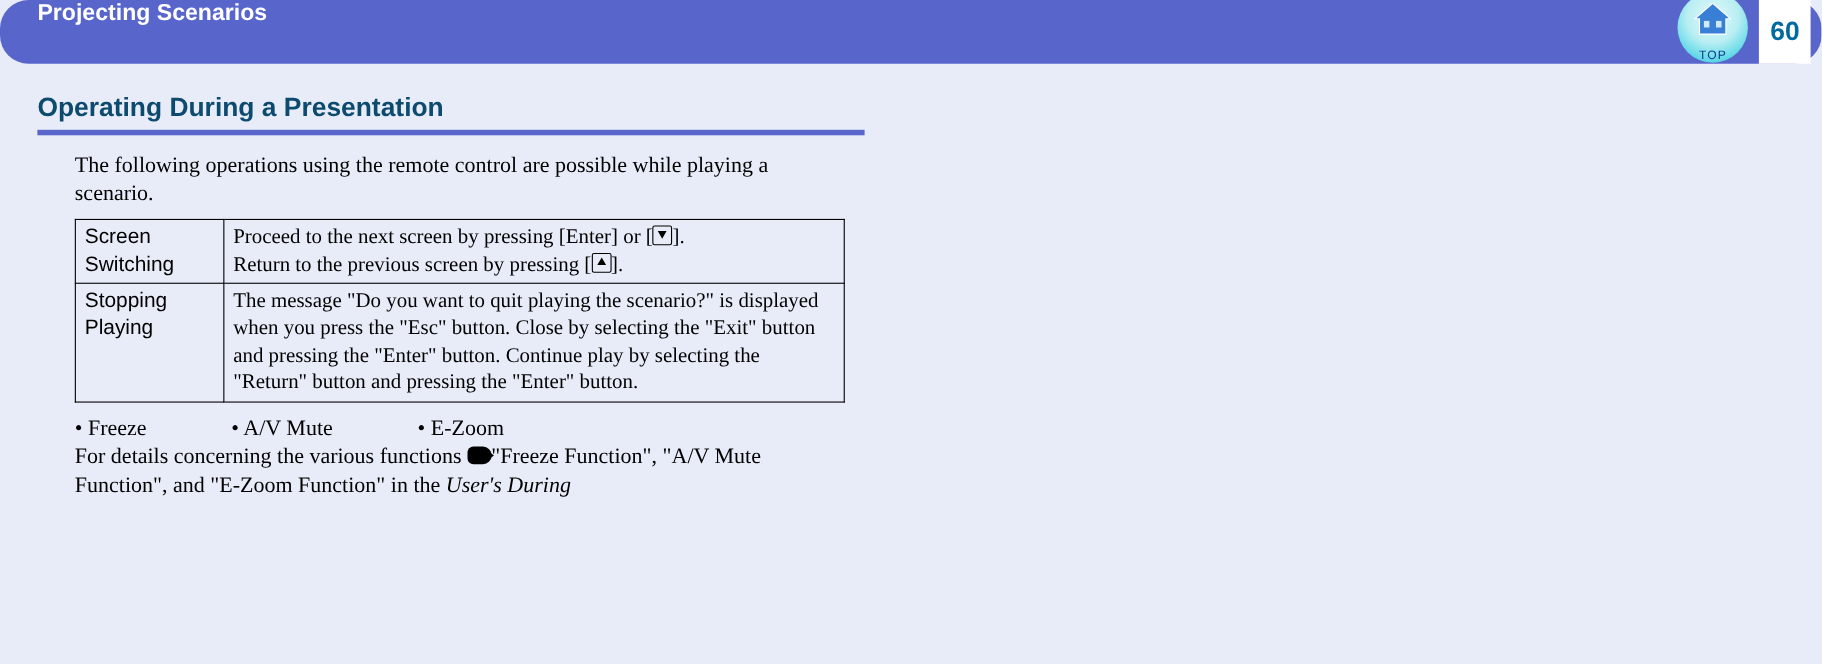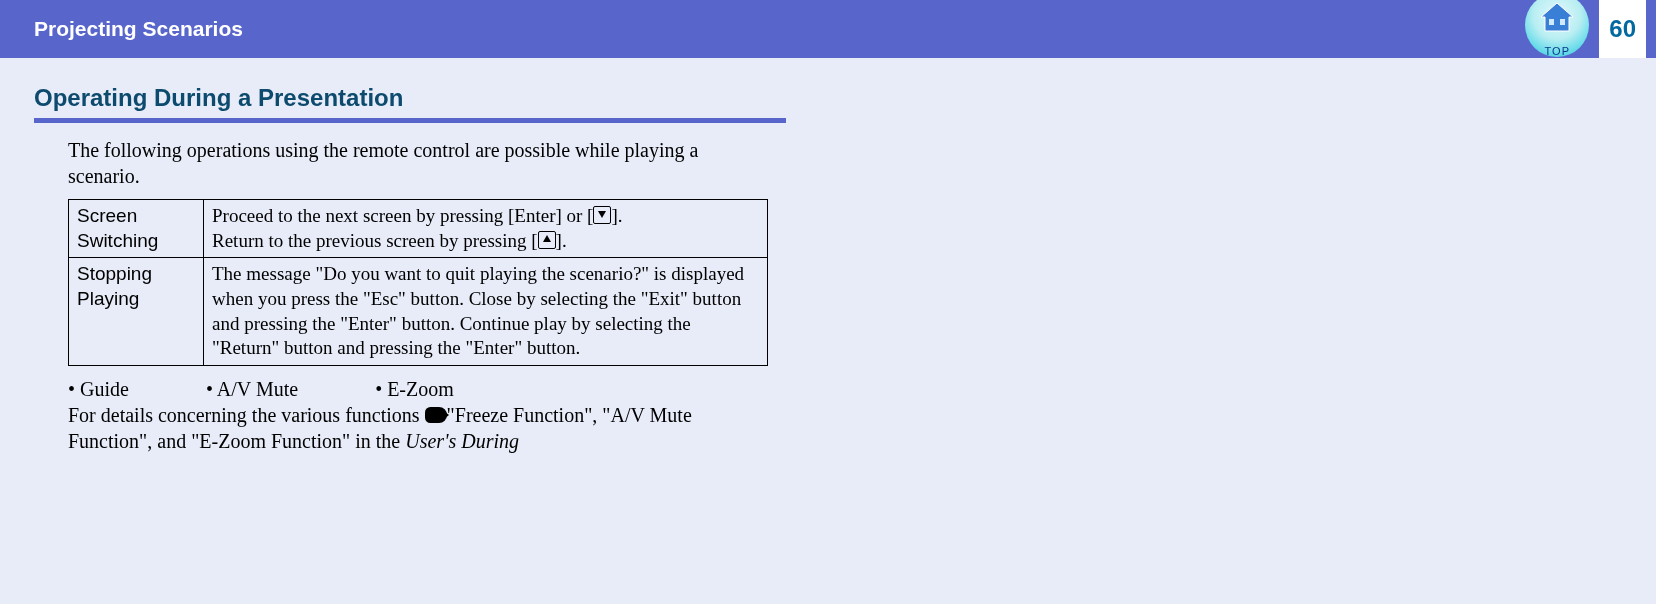--- a/index.html
+++ b/index.html
@@ -12,25 +12,25 @@
       background: #e8ecf8;
       width: 1656px;
       height: 604px;
       overflow: hidden;
       position: relative;
     }
     .header-bar {
       background: #5866cc;
       height: 58px;
       display: flex;
-      align-items: center;
       justify-content: space-between;
       padding-left: 34px;
       padding-right: 10px;
       position: relative;
+      border-radius: 26px;
     }
     .header-title {
       color: #fff;
       font-weight: bold;
       font-size: 21px;
     }
     .header-right {
       display: flex;
       align-items: center;
       gap: 10px;
@@ -231,21 +231,21 @@
     </tr>
     <tr>
       <td class="label-cell">Stopping Playing</td>
       <td class="desc-cell">The message "Do you want to quit playing the scenario?" is displayed when you press the "Esc" button. Close by selecting the "Exit" button and pressing the "Enter" button. Continue play by selecting the "Return" button and pressing the "Enter" button.</td>
     </tr>
   </tbody>
     </table>
 
 
   <div class="bullet-row">
-    <span class="bullet-item">•  <span>Guide</span></span>
+    <span class="bullet-item">•  <span>Freeze</span></span>
     <span class="bullet-item">• <span>A/V Mute</span></span>
     <span class="bullet-item">• <span>E-Zoom</span></span>
   </div>
 
   <div class="para-after">
     <span>For details concerning the various functions </span><span class="hand-icon"></span><span>"Freeze Function", "A/V Mute Function", and "E-Zoom Function" in the </span><span class="italic">User's During</span>
   </div>
 </div>
 
 </body></html>

